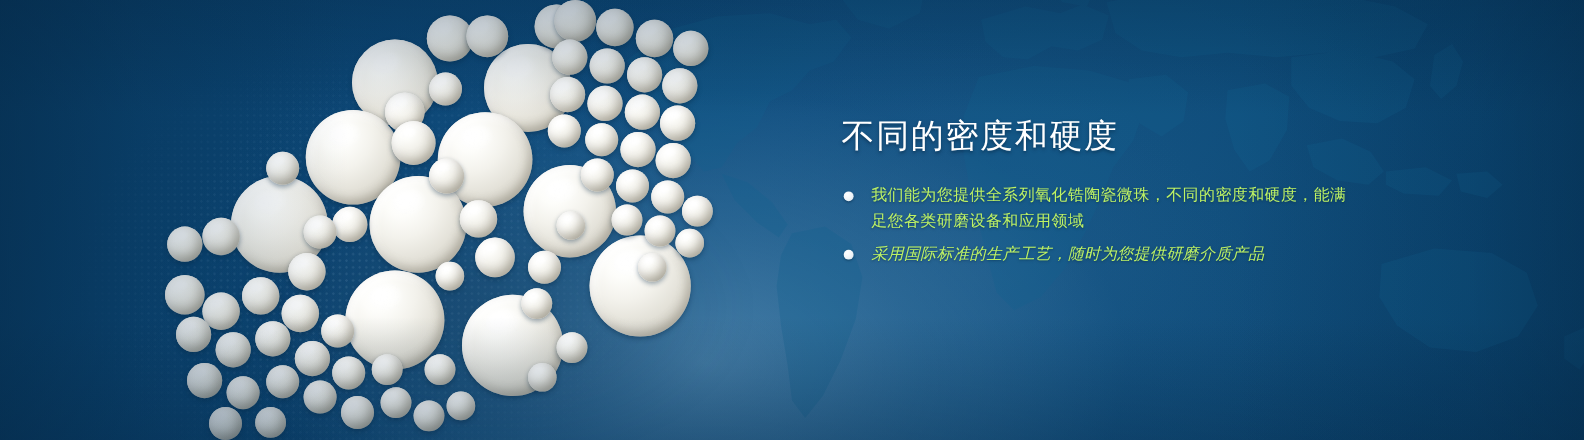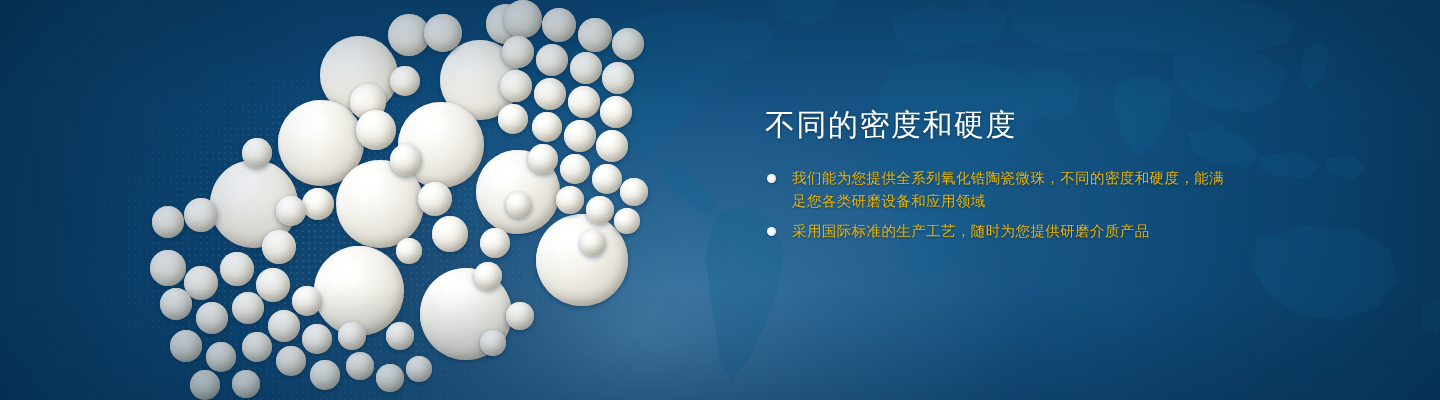--- a/index.html
+++ b/index.html
@@ -142,25 +142,25 @@
     list-style: none;
     margin: 0;
     padding: 0;
   }
   #bullets li {
     position: relative;
     padding-left: 27px;
     margin-bottom: 7px;
     font-size: 14.5px;
     line-height: 23px;
-    color: #eab308;
+    color: #bef264;
     text-shadow: 0 1px 2px rgba(3,32,58,0.50);
     letter-spacing: 0.4px;
   }
-  #bullets li:last-child { margin-bottom: 0; }
+  #bullets li:last-child { margin-bottom: 0; font-style: italic; }
   .dot {
     position: absolute;
     left: 2px;
     top: 7px;
     width: 9px;
     height: 9px;
     border-radius: 50%;
     background: radial-gradient(circle at 35% 32%, #ffffff 0%, #f0f4f7 55%, #cfdae3 100%);
     box-shadow: 0 1px 2px rgba(3,32,58,0.45);
   }

